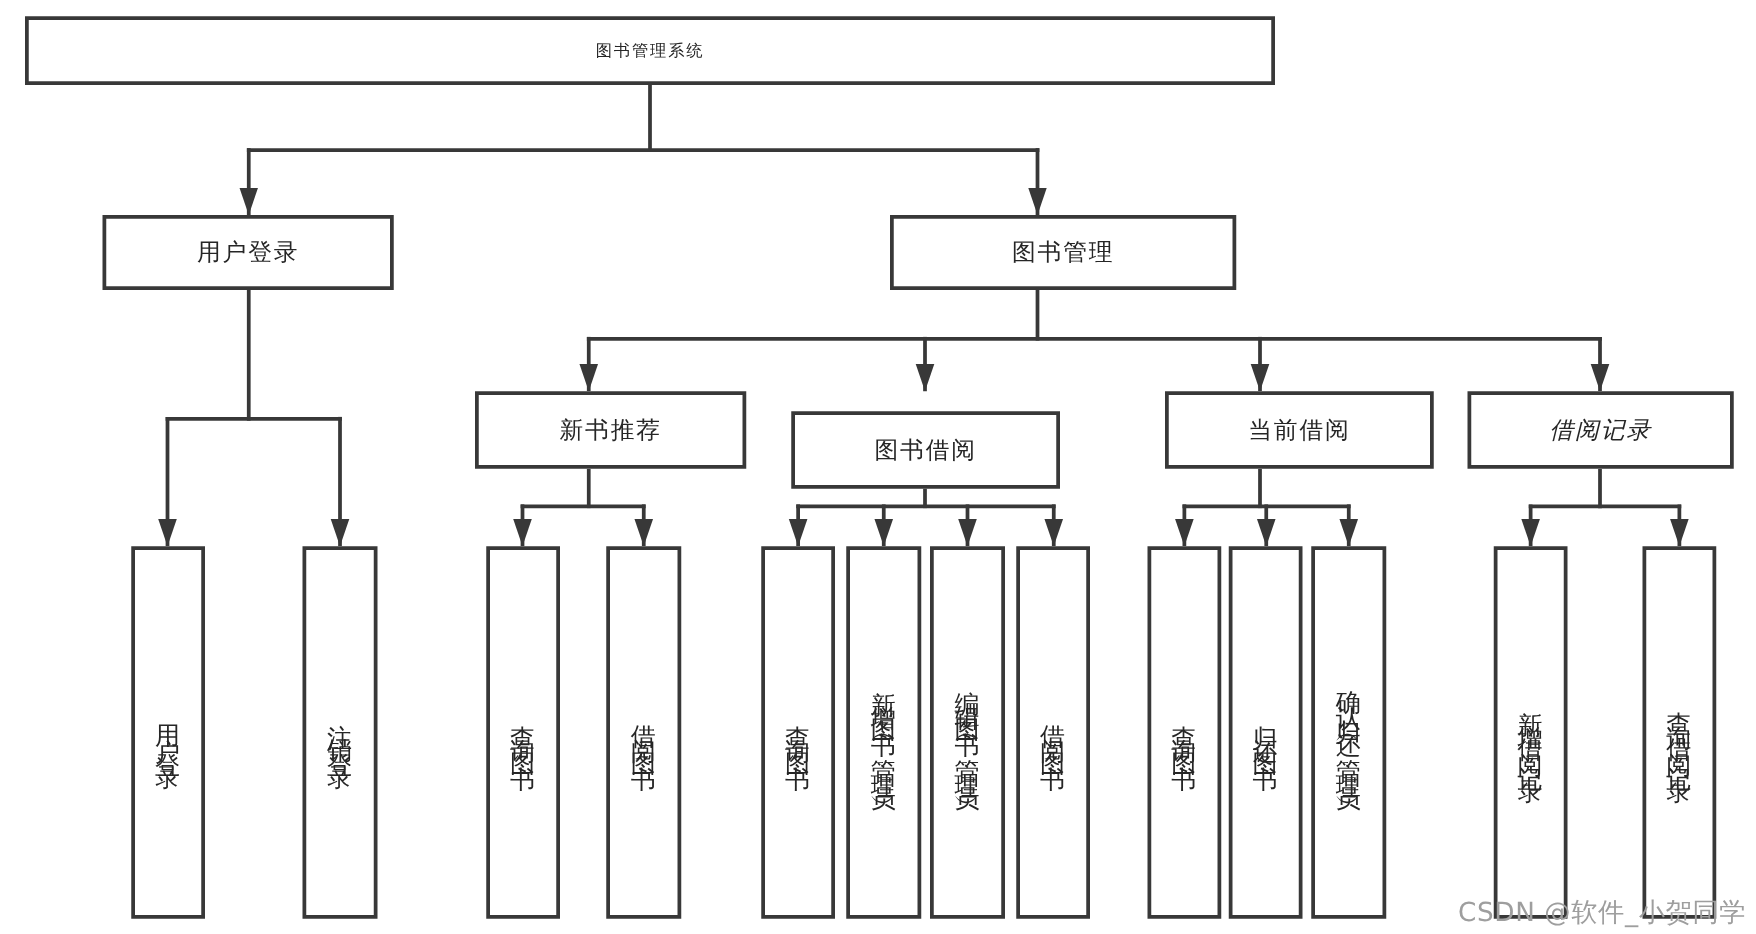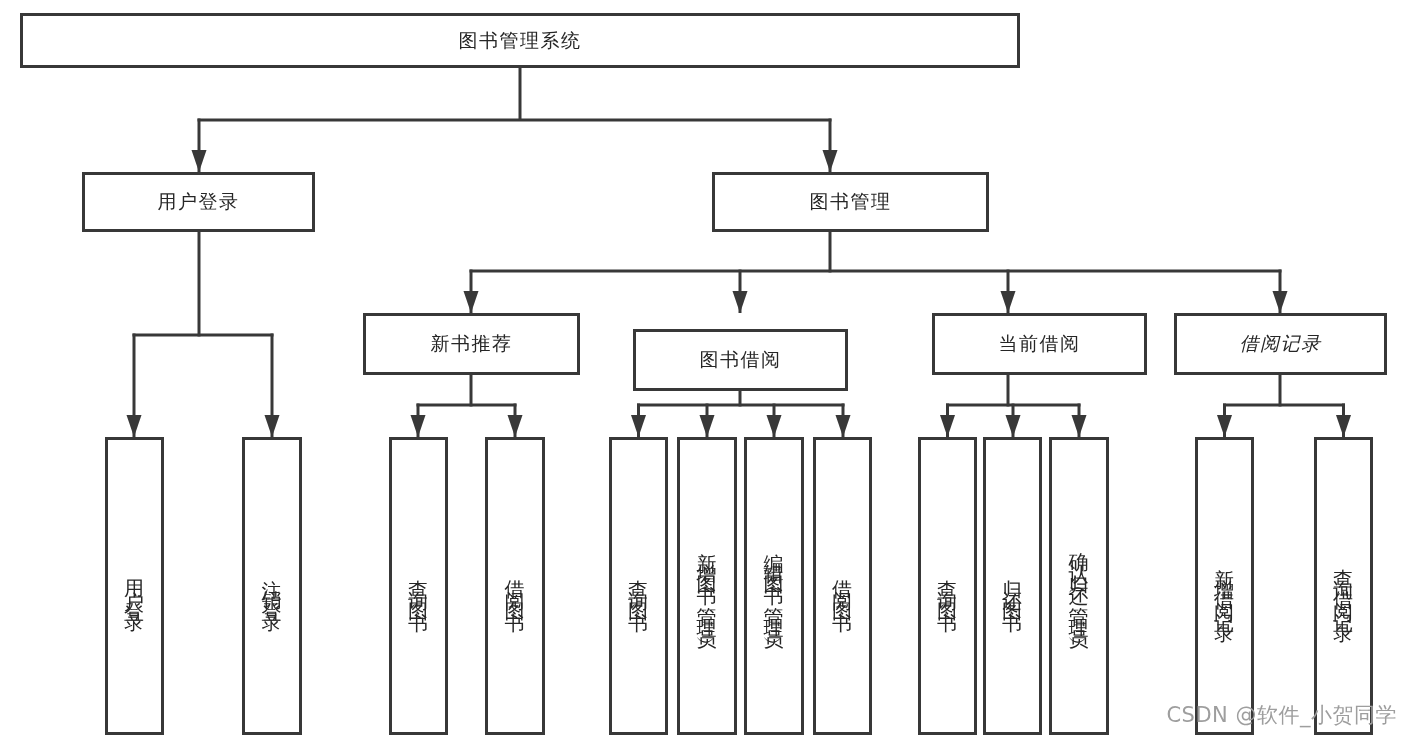--- a/index.html
+++ b/index.html
@@ -33,25 +33,25 @@
     color: #262626;
     white-space: nowrap;
   }
   .box.v .lbl {
     writing-mode: vertical-rl;
     font-size: 20px;
     letter-spacing: 11px;
     line-height: 1.0;
     white-space: normal;
   }
-  .root-box .lbl { font-size: 19px; }
+  .root-box .lbl { font-size: 13px; }
   .watermark {
     position: absolute;
     right: 8px;
-    bottom: 18px;
+    bottom: 3px;
     font-size: 21px;
     color: #9e9e9e;
     letter-spacing: 0.5px;
     white-space: nowrap;
   }
 </style>
 </head>
 <body>
 
 <div class="stage">
@@ -115,21 +115,21 @@
     <span class="lbl">图书管理系统</span>
   </div>
 
   <div class="box" style="left:82px; top:172px; width:233px; height:60px;">
     <span class="lbl">用户登录</span>
   </div>
   <div class="box" style="left:712px; top:172px; width:277px; height:60px;">
     <span class="lbl">图书管理</span>
   </div>
 
-  <div class="box" style="left:363px; top:313px; width:217px; height:62px;">
+  <div class="box" style="left:380px; top:313px; width:217px; height:62px;">
     <span class="lbl">新书推荐</span>
   </div>
   <div class="box" style="left:633px; top:313px; width:215px; height:62px;margin-top:16px;">
     <span class="lbl">图书借阅</span>
   </div>
   <div class="box" style="left:900px; top:313px; width:215px; height:62px;margin-left:32px;">
     <span class="lbl">当前借阅</span>
   </div>
   <div class="box" style="left:1174px; top:313px; width:213px; height:62px;font-style:italic;">
     <span class="lbl">借阅记录</span>

